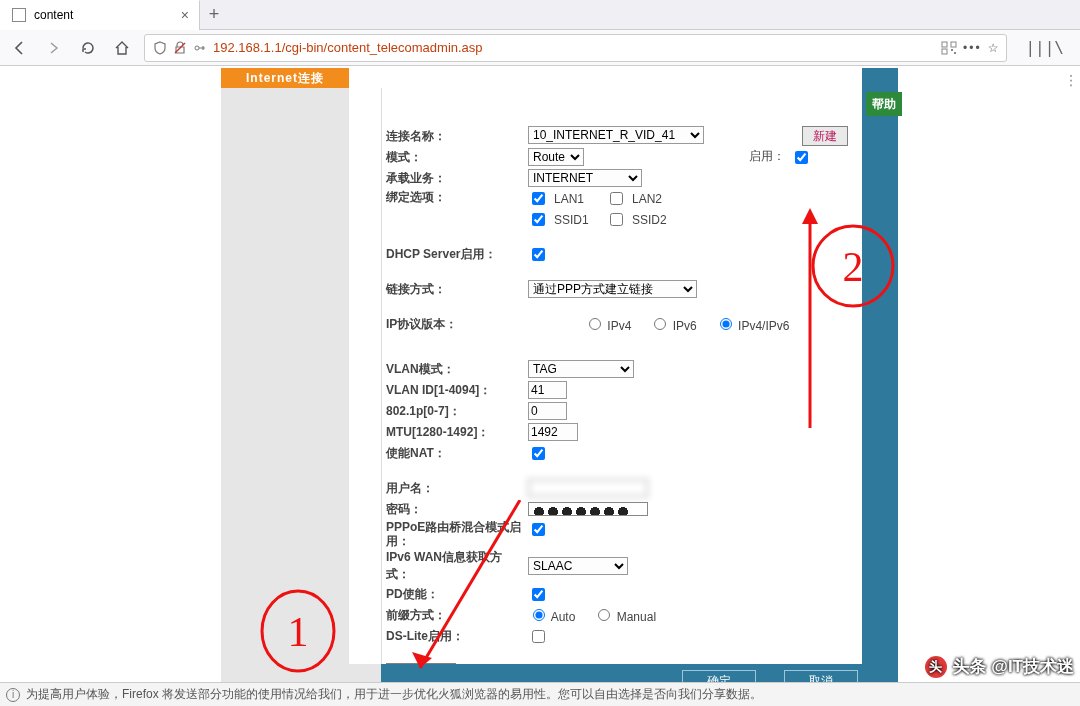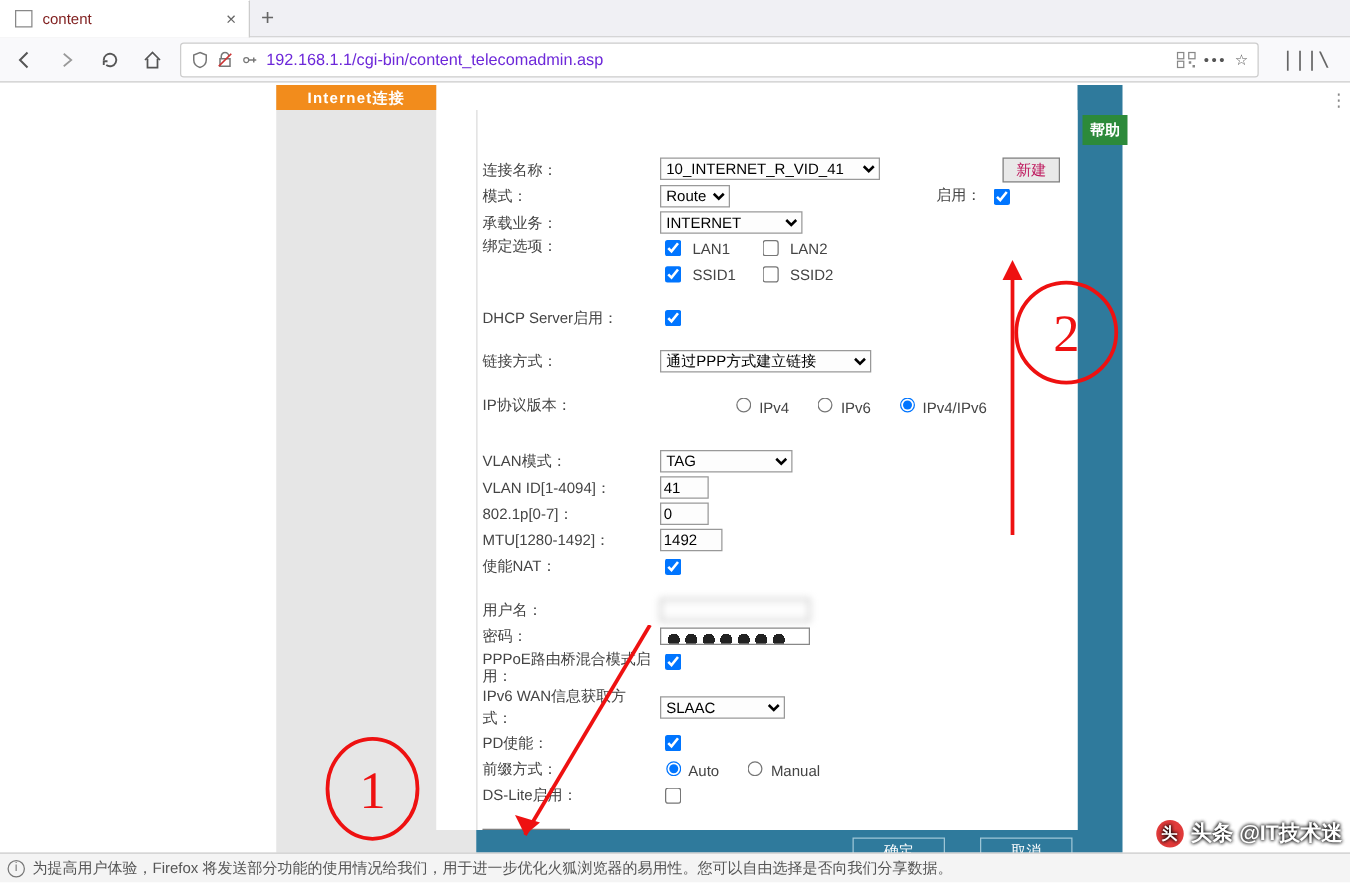--- a/index.html
+++ b/index.html
@@ -21,36 +21,36 @@
     height: 30px; background: #f0f0f4; border-bottom: 1px solid #ccc;
   }
   .tab {
     display: flex; align-items: center; gap: 8px;
     height: 30px; padding: 0 10px 0 12px;
     background: #fff; border-right: 1px solid #ccc;
     min-width: 200px; position: relative;
     border-top: 1px solid #fff;
   }
   .favicon { width: 14px; height: 14px; border: 1px solid #888; }
-  .tab-title { flex: 1; font-size: 12px; color: #7f1d1d; }
+  .tab-title { flex: 1; font-size: 12px; color: #000000; }
   .tab-close { font-size: 14px; color: #666; }
   .new-tab { width: 28px; text-align: center; color: #666; font-size: 18px; }
   .navbar {
     display: flex; align-items: center; gap: 10px;
     height: 36px; padding: 0 8px; border-bottom: 1px solid #ccc;
     background: #f9f9fb;
   }
   .nav-btn { width:24px; height:24px; display:flex; align-items:center; justify-content:center; color:#555; font-size:16px; }
   .urlbox {
     flex: 1; display: flex; align-items: center; gap: 6px;
     height: 28px; border: 1px solid #ccc; border-radius: 3px;
     padding: 0 8px; background: #fff; color: #555;
   }
   .urlbox svg { flex: none; }
-  .url-text { flex:1; font-size:13px; color:#6d28d9; }
+  .url-text { flex:1; font-size:13px; color:#c2410c; }
   .rhs-icons { display:flex; gap:12px; align-items:center; color:#666; font-size:16px; padding:0 8px;}
   
   .page {
     position: relative;
     height: 640px;
   }
   .sidebar {
     position: absolute; left: 221px; top: 2px;
     width: 128px; height: 596px;
     background: #e6e6e6;
@@ -70,21 +70,21 @@
     font-size: 12px; font-weight: bold; text-align: center; line-height: 24px;
   }
   .content {
     position: absolute; left: 381px; top: 22px;
     width: 481px; height: 576px;
     background: #fff;
     border-left: 1px solid #dcdcdc;
   }
   .form-area { padding: 38px 4px 0 4px; font-size: 12px; color: #444; }
   .row { display:flex; align-items:center; min-height:20px; margin-bottom:1px; }
-  .lbl { width: 142px; padding-right: 6px; }
+  .lbl { width: 142px; padding-right: 6px; font-weight: bold; }
   .val { flex:1; display:flex; align-items:flex-start; gap:6px; }
   select, input[type=text], input[type=password] {
     font-size: 12px; height: 18px; border:1px solid #999; background:#fdfdfd;
   }
   .sel-conn { width: 176px; }
   .sel-mode { width: 56px; }
   .sel-svc { width: 114px; }
   .sel-link { width: 169px; }
   .sel-vlan { width: 106px; }
   .sel-v6 { width: 100px; }

